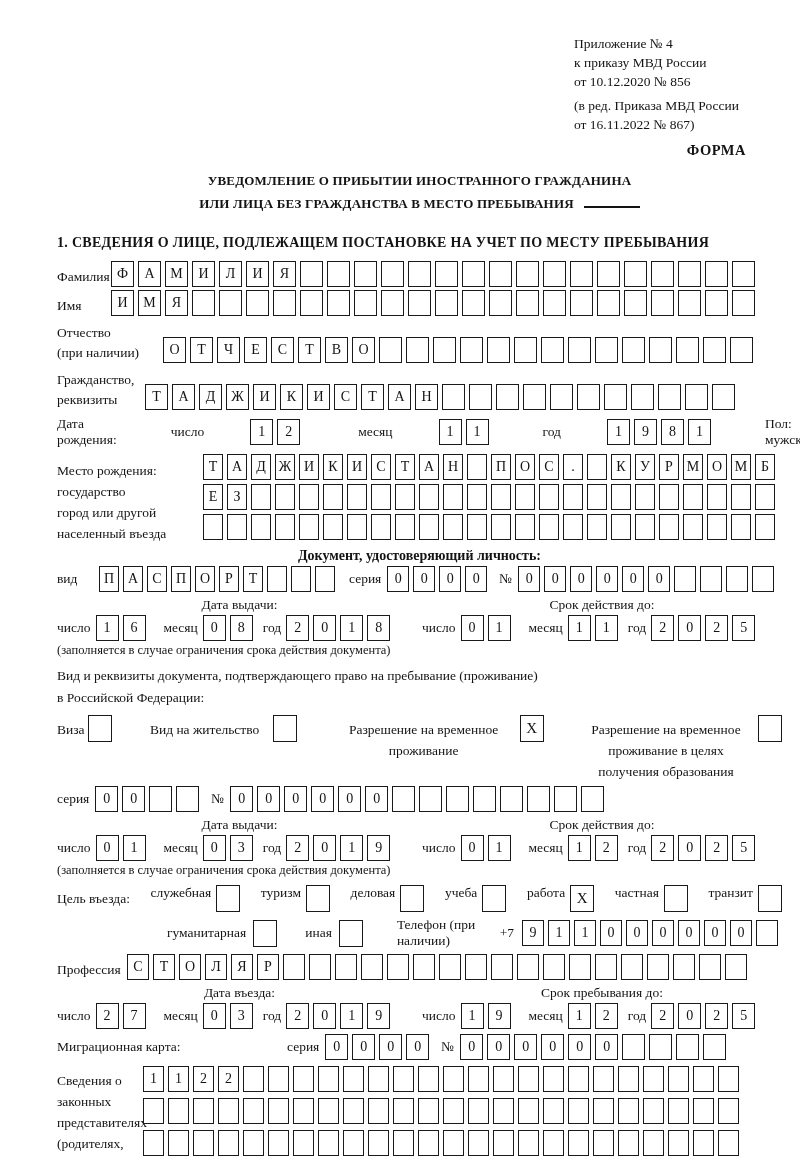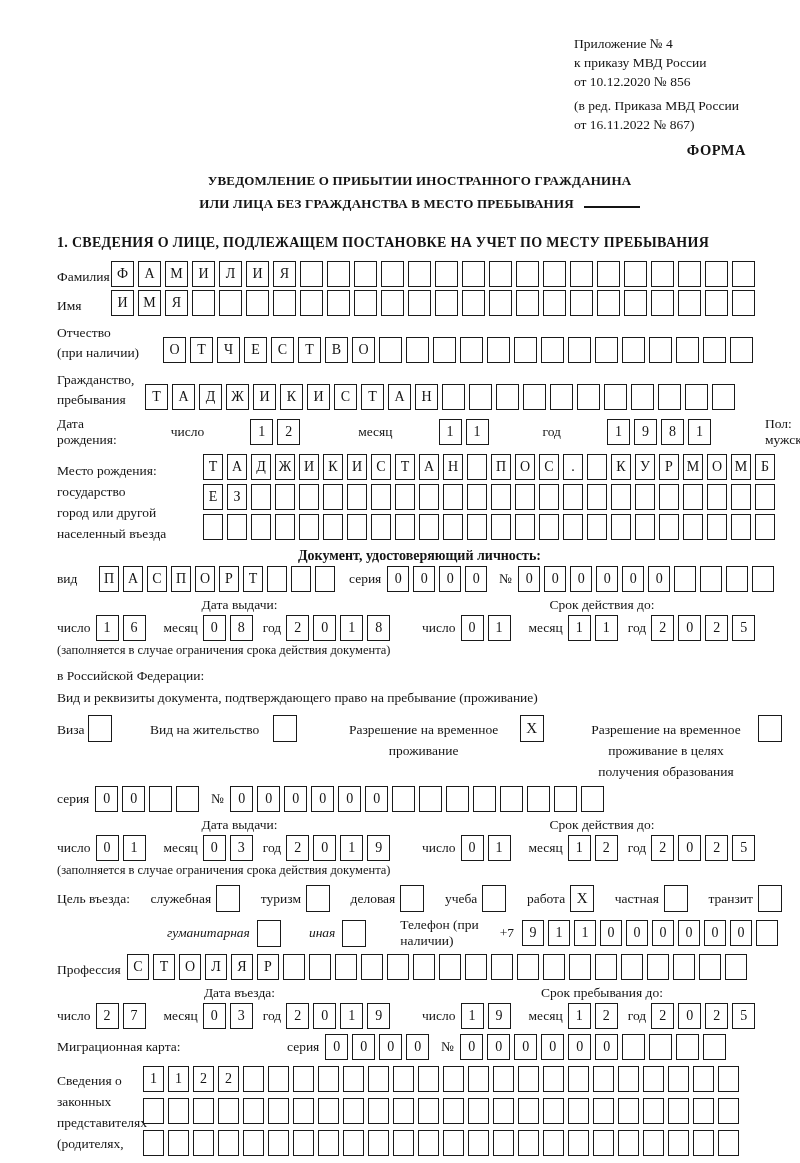--- a/index.html
+++ b/index.html
@@ -62,24 +62,24 @@
   
   .opts{display:flex;justify-content:space-between;align-items:flex-start;margin-top:6px;}
   .opt{display:flex;align-items:flex-start;}
   .opt .ol{line-height:21px;padding-top:4px;}
   .opt .ctr{text-align:center;}
   .opt .chk{margin-left:8px;}
   .w-tp{width:176px;}
   .w-tpe{width:168px;}
   
   .purpose{display:flex;justify-content:space-between;align-items:center;margin-top:7px;}
-  .pitem{display:flex;align-items:center;}
+  .pitem{display:flex;align-items:flex-start;}
   .pitem .t{margin-right:5px;}
   .purpose2{display:flex;align-items:center;margin-top:5px;margin-left:110px;}
-  .purpose2 .t{margin-right:7px;font-style:italic;}
+  .purpose2 .t{margin-right:7px;}
   .purpose2 .sp{margin-left:28px;}
   .purpose2 .phl{margin-left:34px;margin-right:18px;}
   .purpose2 .pfx{margin-right:8px;}
   
   .vidrow{display:flex;align-items:center;margin-top:2px;}
   .vidrow .t{margin-right:6px;}
   .vid-lbl{width:36px;}
   .vid-series-lbl{margin-left:10px;}
   .num-lbl{margin-left:8px;}
   
@@ -203,21 +203,21 @@
           <span class="cbox"></span>
           <span class="cbox"></span>
           <span class="cbox"></span>
           <span class="cbox"></span>
         </div>
     </div>
 
     <div class="frow">
       <div class="flabel w-cit">
         <div>Гражданство,</div>
-        <div>пребывания</div>
+        <div>реквизиты</div>
       </div>
       <div class="cells">
           <span class="cbox">Т</span>
           <span class="cbox">А</span>
           <span class="cbox">Д</span>
           <span class="cbox">Ж</span>
           <span class="cbox">И</span>
           <span class="cbox">К</span>
           <span class="cbox">И</span>
           <span class="cbox">С</span>
@@ -428,22 +428,22 @@
             <span class="cbox">2</span>
             <span class="cbox">0</span>
             <span class="cbox">2</span>
             <span class="cbox">5</span>
           </span>
       </div>
     </div>
     <div class="note-r">(заполняется в случае ограничения срока действия документа)</div>
 
     <div class="intro">
+      <div>Вид и реквизиты документа, подтверждающего право на пребывание (проживание)</div>
       <div>в Российской Федерации:</div>
-      <div>Вид и реквизиты документа, подтверждающего право на пребывание (проживание)</div>
     </div>
     <div class="opts">
       <div class="opt">
         <span class="ol">Виза</span>
         <span class="chk" style="margin-left:3px"></span>
       </div>
       <div class="opt">
         <span class="ol">Вид на жительство</span>
         <span class="chk" style="margin-left:14px"></span>
       </div>

